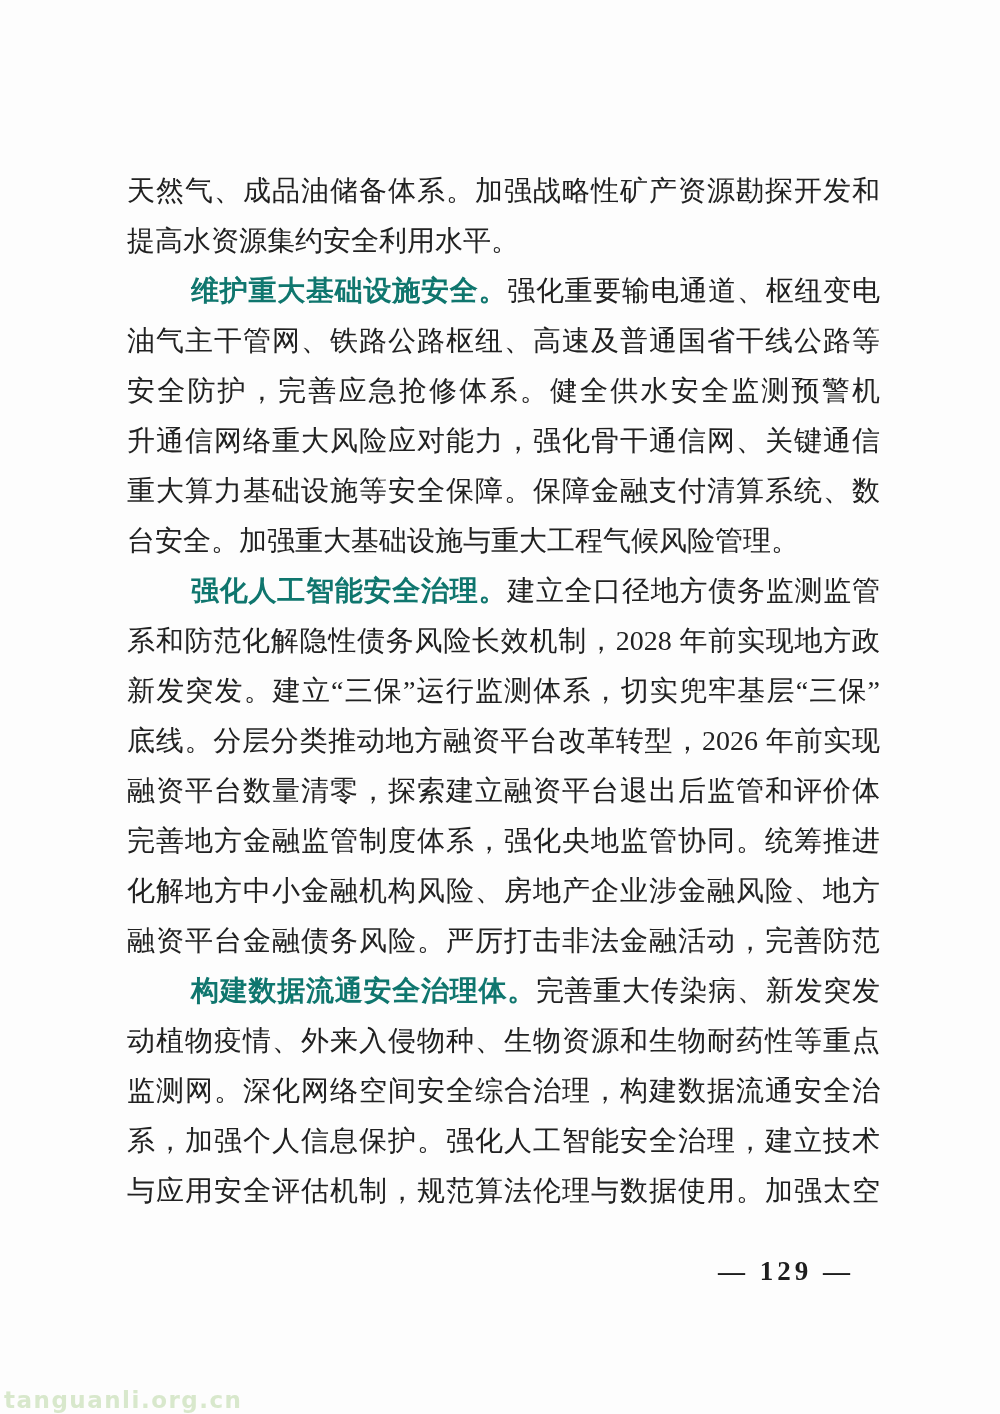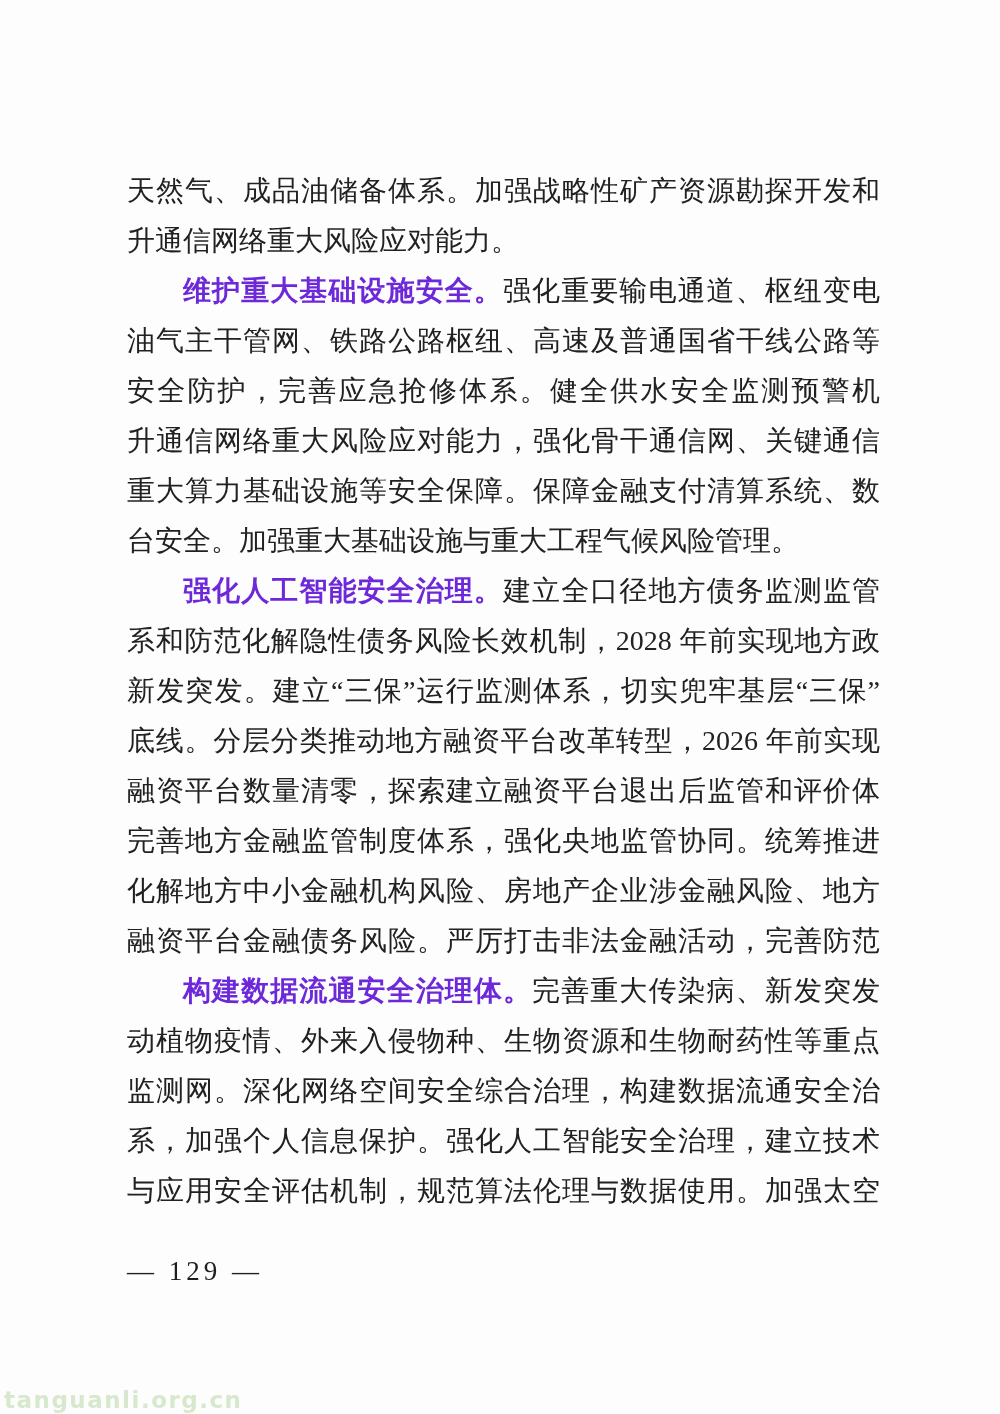--- a/index.html
+++ b/index.html
@@ -21,50 +21,52 @@
     height: 50px;
     line-height: 50px;
     font-size: 28px;
     color: #212121;
     text-align: justify;
     text-align-last: left;
     overflow: hidden;
   }
   .line.fill { text-align-last: justify; }
   .line.indent { text-indent: 2em; }
-  .line b.lead { font-weight: 700; color: #6d28d9; }
+  .line b.lead { font-weight: 700; color: #0f766e; margin-left: 8px; }
   .footer {
     position: absolute;
     top: 1256px;
     left: 127px;
     width: 753px;
     box-sizing: border-box;
     padding-right: 26px;
+    text-align: right;
     font-size: 27px;
     color: #1d1d1d;
     letter-spacing: 4px;
+    font-weight: bold;
   }
   .watermark {
     position: absolute;
     left: 4px;
     top: 1387px;
     font-family: "DejaVu Sans", "Liberation Sans", sans-serif;
     font-weight: bold;
     font-size: 23px;
     letter-spacing: 1.5px;
   }
 </style>
 </head>
 <body>
 
 <div class="page" style="background: rgb(253, 253, 253);">
 
   <div class="body-text">
       <div class="line fill"><span>天然气、成品油储备体系。加强战略性矿产资源勘探开发和储备，</span></div>
-      <div class="line"><span>升通信网络重大风险应对能力。</span></div>
+      <div class="line"><span>提高水资源集约安全利用水平。</span></div>
       <div class="line indent fill"><b class="lead">维护重大基础设施安全。</b><span>强化重要输电通道、枢纽变电站、</span></div>
       <div class="line fill"><span>油气主干管网、铁路公路枢纽、高速及普通国省干线公路等设施</span></div>
       <div class="line fill"><span>安全防护，完善应急抢修体系。健全供水安全监测预警机制。提</span></div>
       <div class="line fill"><span>升通信网络重大风险应对能力，强化骨干通信网、关键通信枢纽、</span></div>
       <div class="line fill"><span>重大算力基础设施等安全保障。保障金融支付清算系统、数据平</span></div>
       <div class="line"><span>台安全。加强重大基础设施与重大工程气候风险管理。</span></div>
       <div class="line indent fill"><b class="lead">强化人工智能安全治理。</b><span>建立全口径地方债务监测监管体</span></div>
       <div class="line fill"><span>系和防范化解隐性债务风险长效机制，2028 年前实现地方政府隐</span></div>
       <div class="line fill"><span>新发突发。建立“三保”运行监测体系，切实兜牢基层“三保”</span></div>
       <div class="line fill"><span>底线。分层分类推动地方融资平台改革转型，2026 年前实现全省</span></div>

